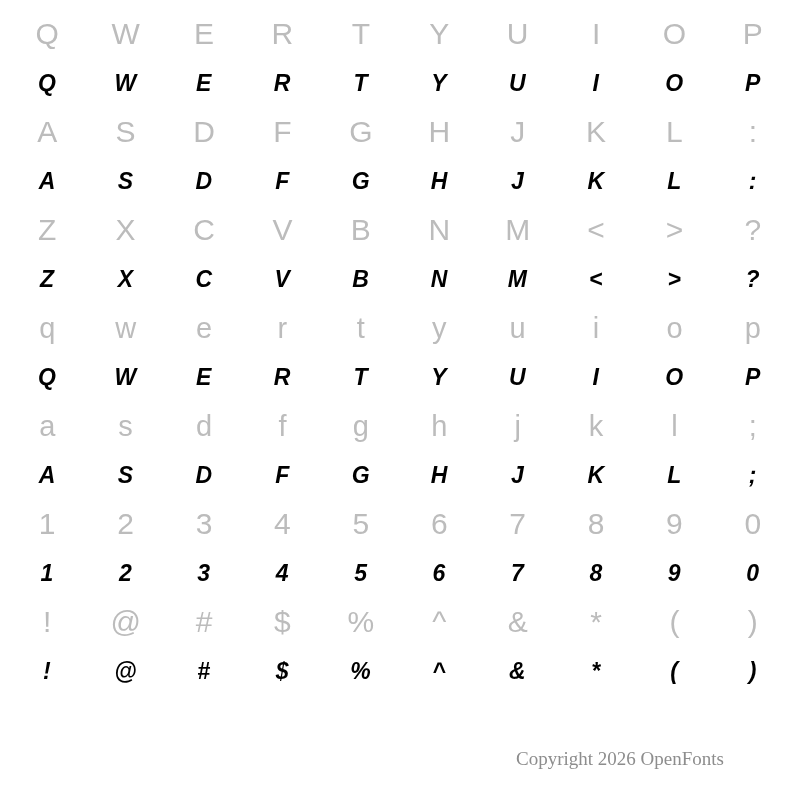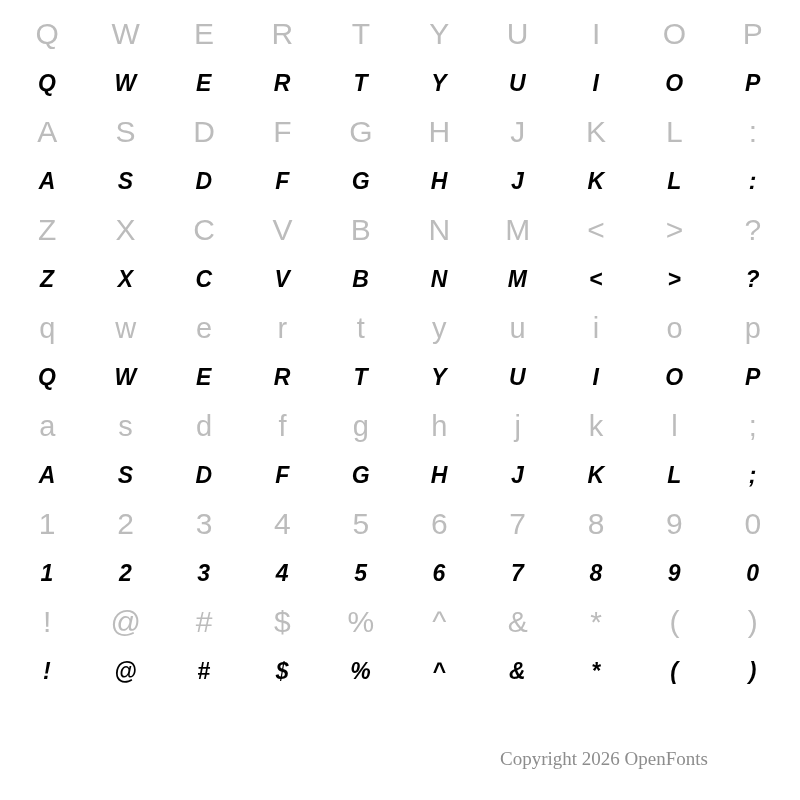--- a/index.html
+++ b/index.html
@@ -61,21 +61,21 @@
     font-style: italic;
     font-family: "Liberation Sans", sans-serif;
     line-height: 1;
     letter-spacing: 0.5px;
   }
   .row-key.r-lower .cell {
     font-size: 29px;
   }
   .footer {
     position: absolute;
-    right: 92px;
+    right: 76px;
     bottom: 30px;
     color: #8d8d8d;
     font-size: 19px;
     font-family: "Liberation Serif", serif;
     white-space: nowrap;
   }
 </style>
 </head>
 <body>
 

